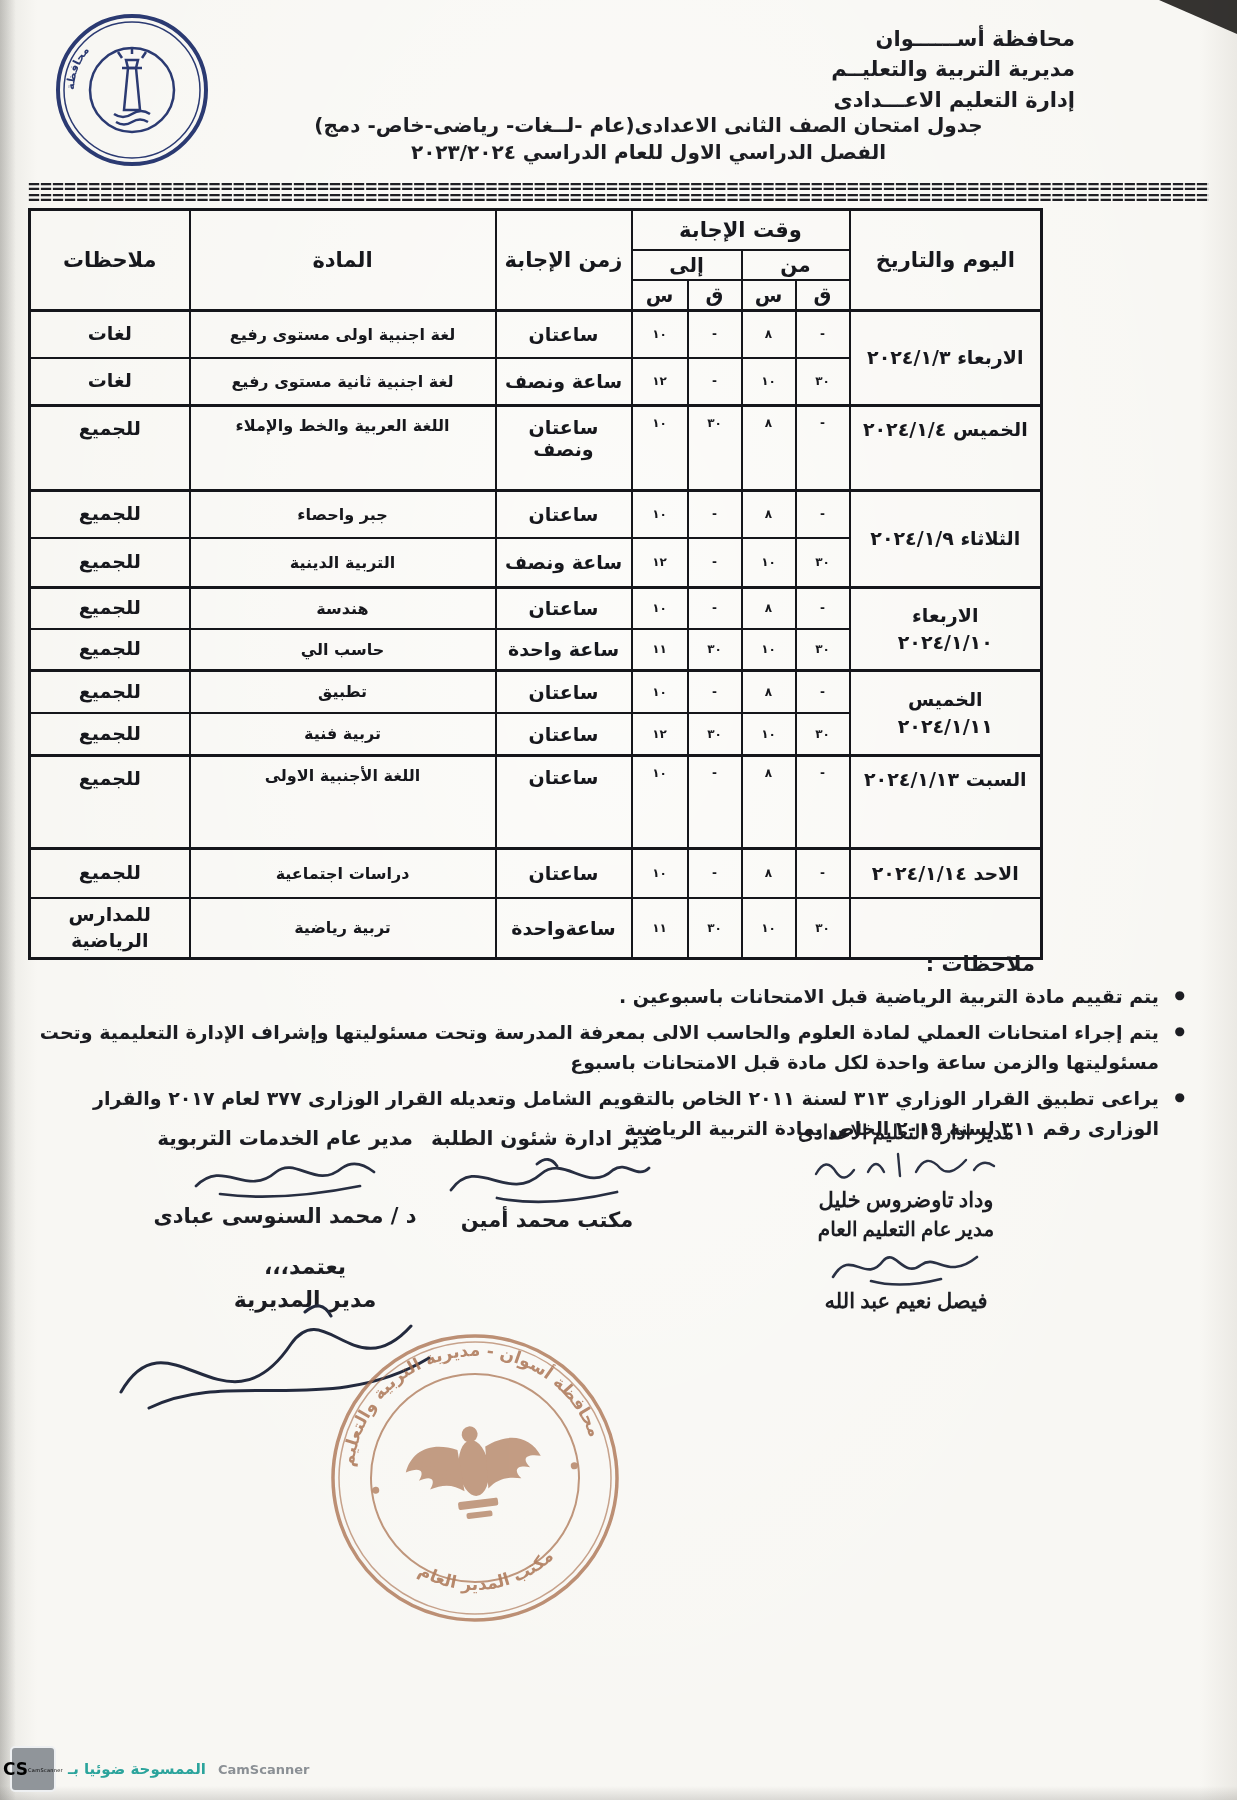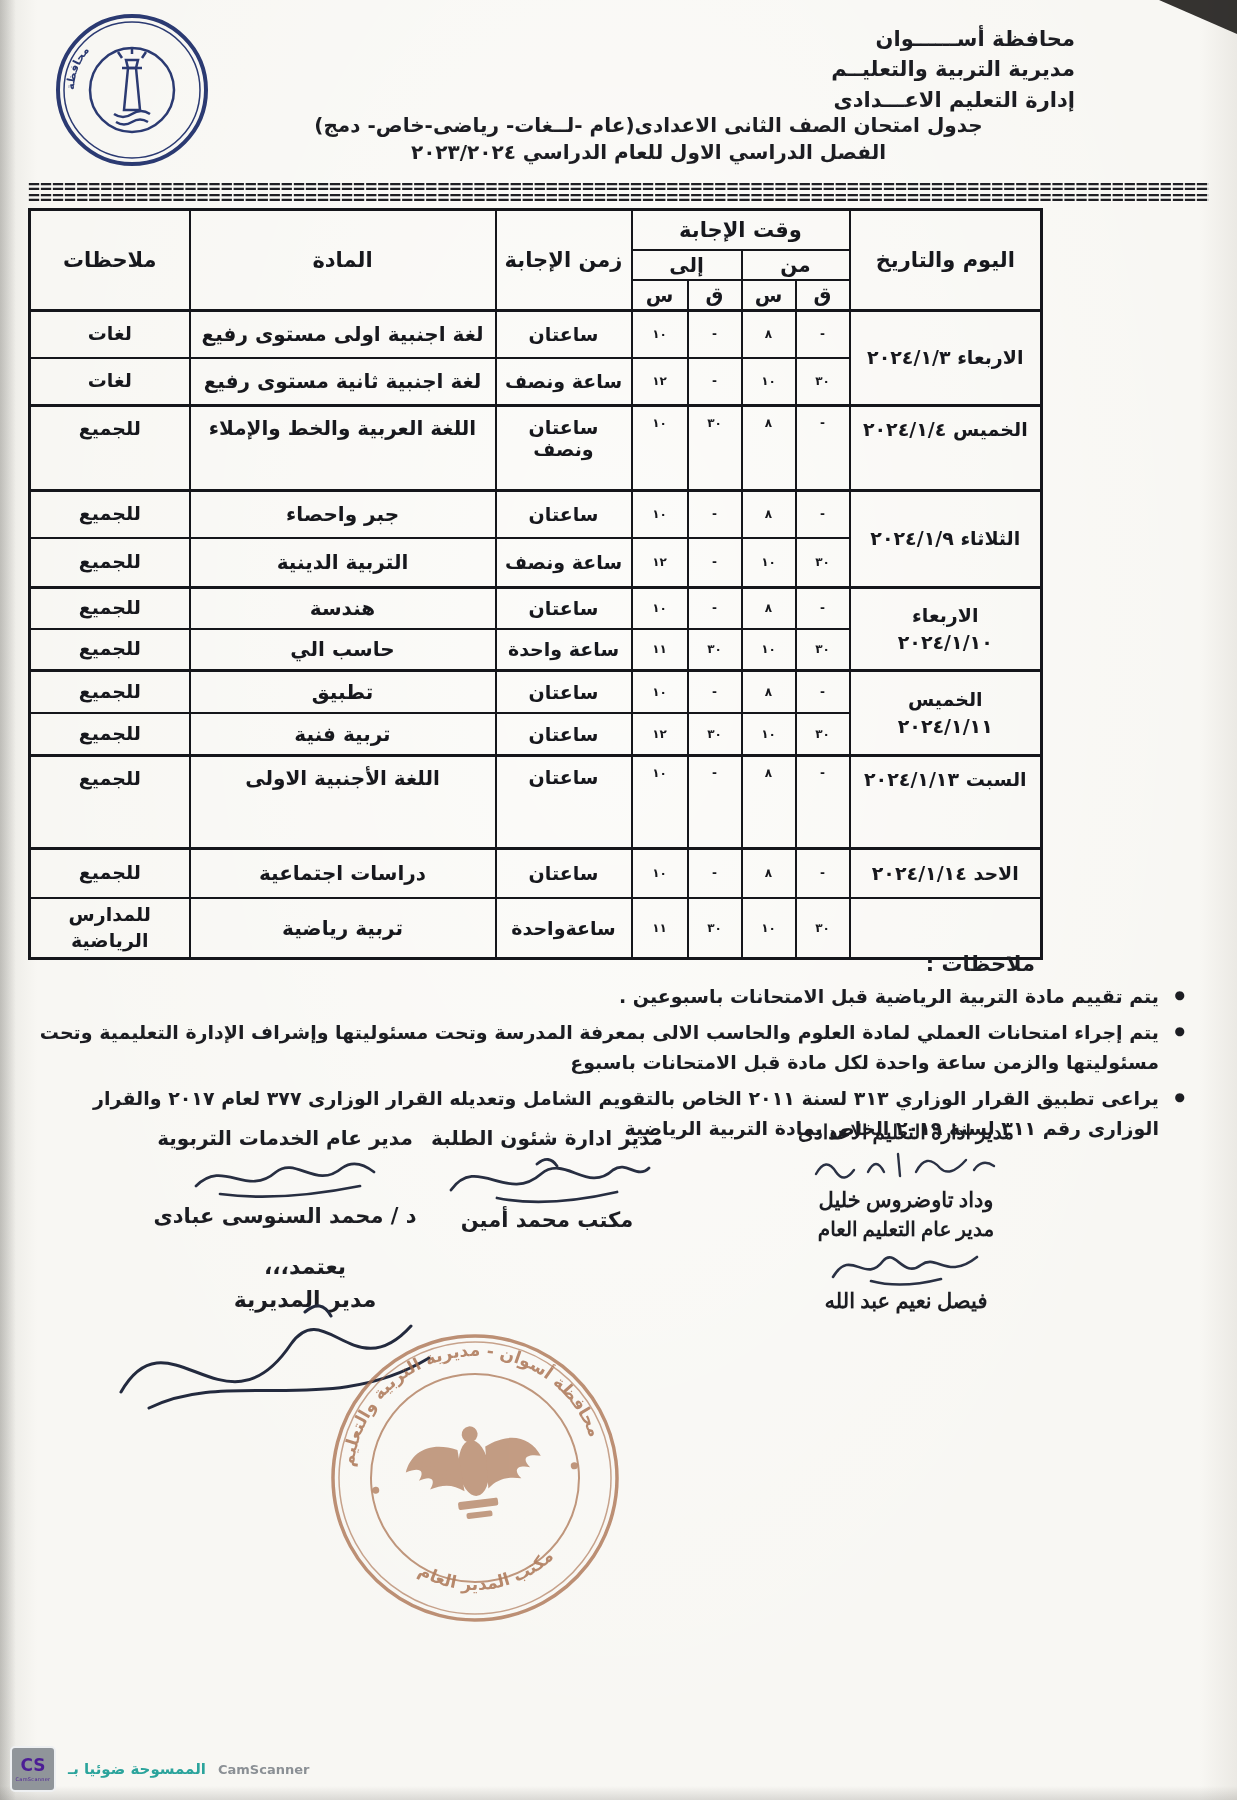--- a/index.html
+++ b/index.html
@@ -35,21 +35,21 @@
   table.sched{position:absolute;top:208px;left:28px;width:1012px;border-collapse:collapse;
     border:3px solid #15161b;table-layout:fixed;}
   table.sched th,table.sched td{
     border:2px solid #15161b;font-weight:bold;text-align:center;vertical-align:middle;
     padding:2px 4px;color:#17181d;}
   table.sched thead th{font-size:20px;}
   table.sched thead tr:first-child th{font-size:21px;}
   table.sched thead{border-bottom:3px solid #15161b;}
   tr.group-start td{border-top:3px solid #15161b;}
   td.date-cell{vertical-align:top;padding-top:13px;font-size:19px;white-space:pre-line;line-height:1.4;}
-  td.subject-cell{font-size:20px;}
+  td.subject-cell{font-size:16px;}
   td.duration-cell{font-size:19px;}
   td.num-cell{font-size:12px;}
   td.note-cell{font-size:19px;white-space:pre-line;line-height:1.35;}
   tr.tall td{vertical-align:top;padding-top:9px;}
 
   
   .footnotes{position:absolute;top:952px;right:52px;left:38px;font-weight:bold;font-size:19px;}
   .footnotes .fn-title{text-align:right;margin:0 150px 6px 0;font-size:21px;}
   .footnotes ul{list-style:none;margin:0;padding:0;}
   .footnotes li{position:relative;padding-right:26px;margin-bottom:7px;line-height:1.55;text-align:right;}
@@ -63,21 +63,21 @@
   .sig-right{top:1120px;right:166px;width:330px;font-family:Liberation Serif, serif;}
   .sig-mid{top:1126px;right:540px;width:300px;}
   .sig-left{top:1126px;left:130px;width:310px;}
   .approve{position:absolute;top:1250px;left:185px;width:240px;text-align:center;font-weight:bold;font-size:22px;line-height:1.5;}
   .flourish{position:absolute;top:1292px;left:105px;}
   .stamp{position:absolute;top:1318px;left:315px;width:320px;height:320px;transform:rotate(-7deg);opacity:.9;}
 
   
   .cam{position:absolute;left:10px;bottom:8px;direction:ltr;display:flex;align-items:center;gap:12px;}
   .cs-badge{width:42px;height:42px;background:#90959a;border:2px solid #eef0f2;border-radius:5px;
-    display:flex;flex-direction:column;align-items:center;justify-content:center;color:#4c1d95;}
+    display:flex;align-items:center;justify-content:center;color:#000000;}
   .cs-badge .cs-big{font-size:17px;font-weight:bold;line-height:1;}
   .cs-badge .cs-small{font-size:5px;letter-spacing:.3px;margin-top:2px;}
   .cam-text{color:#2ba49c;font-size:15px;font-weight:bold;}
   .cam-brand{color:#8b9095;font-size:13px;font-weight:bold;}
 </style>
 </head>
 <body>
 
 <div class="page">
 

